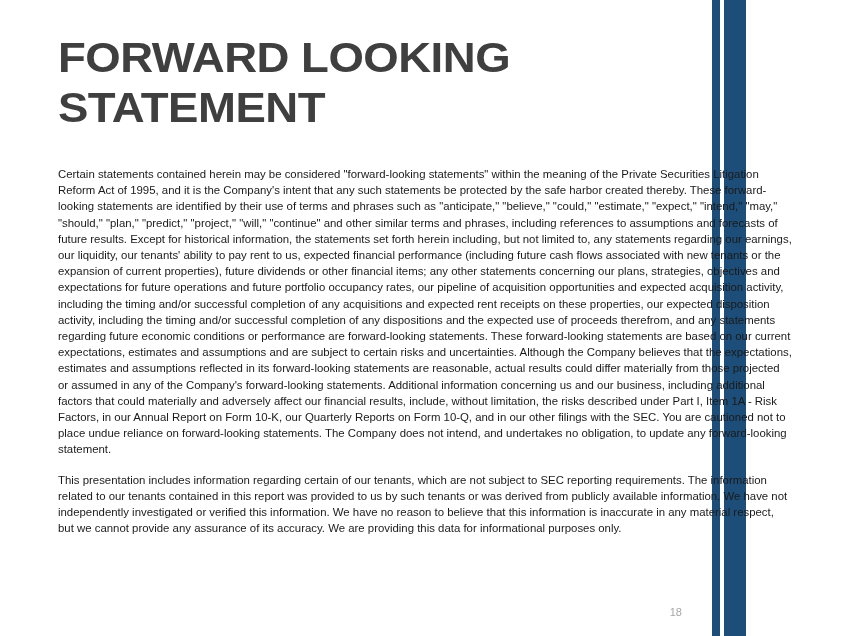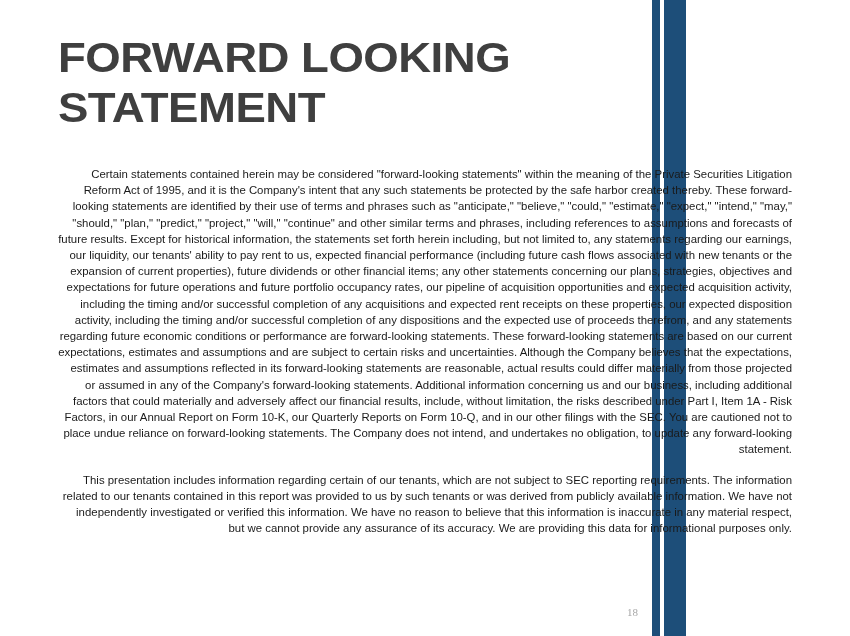--- a/index.html
+++ b/index.html
@@ -9,21 +9,21 @@
   body {
     width: 850px;
     height: 636px;
     background: #ffffff;
     font-family: "Liberation Sans", sans-serif;
     overflow: hidden;
     position: relative;
   }
   .slide {
     position: relative;
-    width: 686px;
+    width: 746px;
     height: 636px;
     background: #ffffff;
     box-sizing: border-box;
   }
   
   .right-bar-outer {
     position: absolute;
     top: 0;
     right: 0;
     width: 22px;
@@ -64,34 +64,34 @@
   .body-block {
     position: absolute;
     left: 58px;
     top: 166px;
     width: 734px;
   }
   .body-para {
     font-size: 11.4px;
     line-height: 16.2px;
     color: #1a1a1a;
-    text-align: right;
+    text-align: left;
     margin: 0 0 14px 0;
     font-family: "Liberation Sans", sans-serif;
   }
   .body-para:last-child {
     margin-bottom: 12px;
   }
   .page-number {
     position: absolute;
-    right: 48px;
+    right: 64px;
     bottom: 18px;
     font-size: 11px;
     color: #a6a6a6;
-    font-family: Liberation Serif, serif;
+    font-family: Liberation Sans, sans-serif;
     margin-left: 8px;
   }
 </style>
 </head>
 <body>
 
 <div class="slide">
 
   <div class="right-bar-accent"></div>
   <div class="right-bar-inner"></div>

